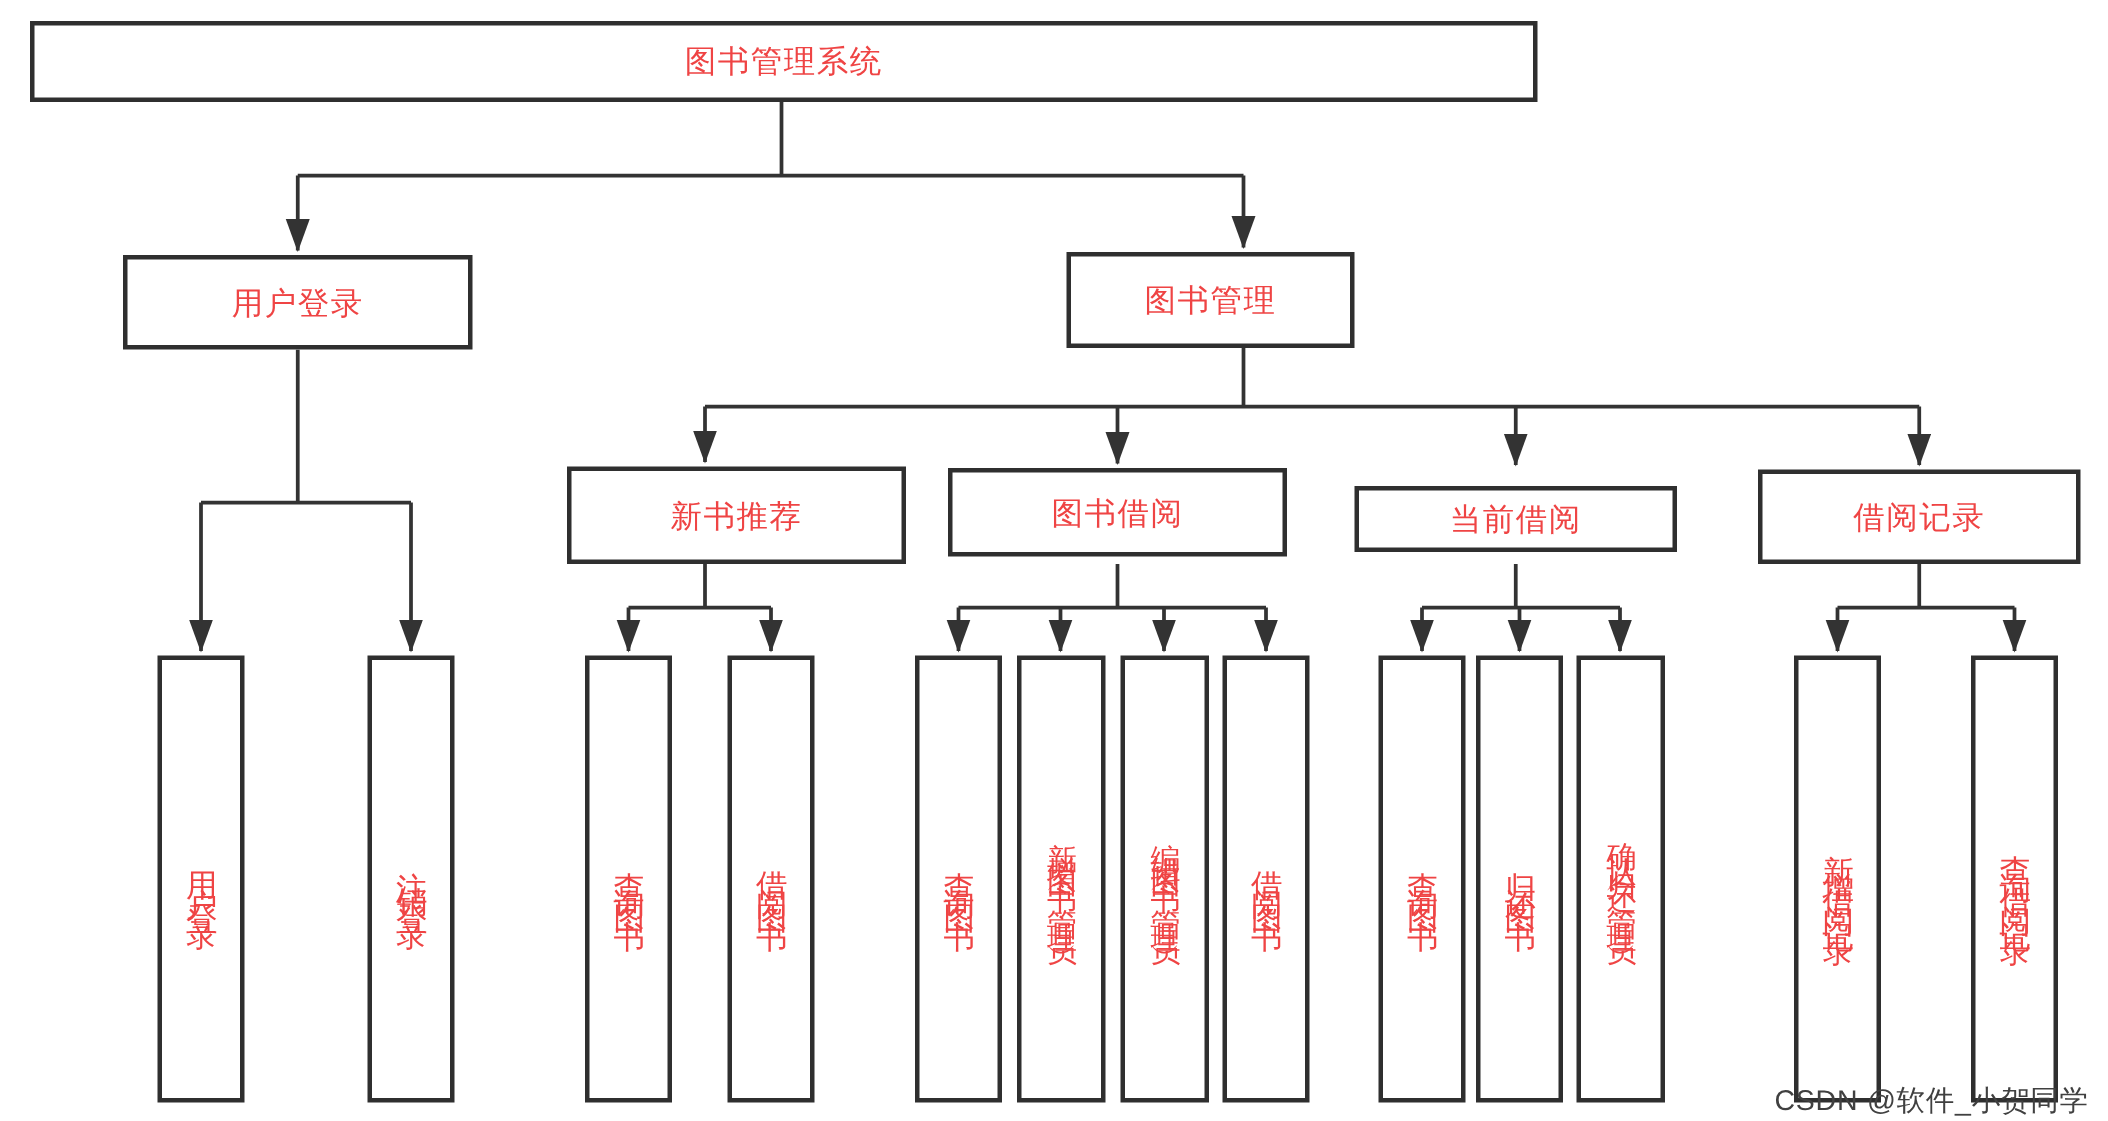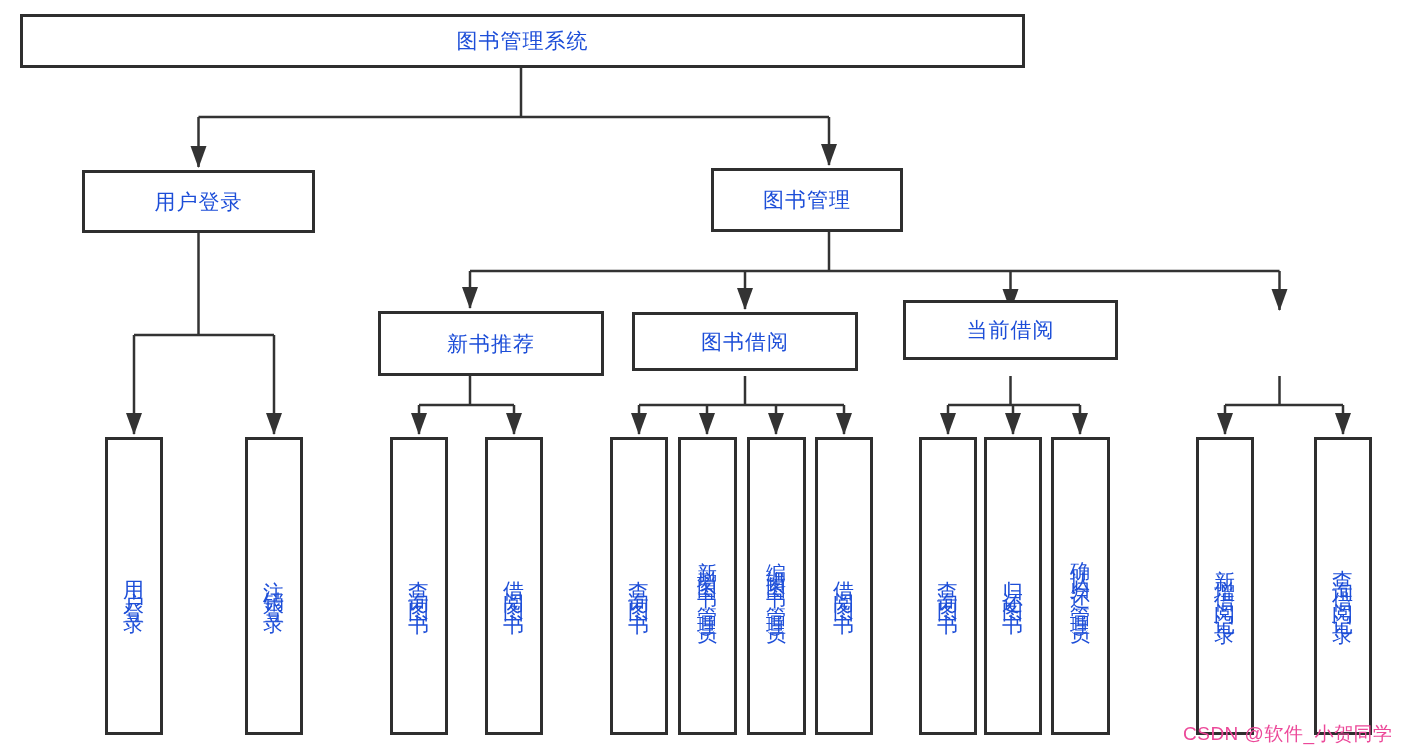--- a/index.html
+++ b/index.html
@@ -12,37 +12,37 @@
   }
   .wires{position:absolute;left:0;top:0;}
   .box{
     position:absolute;
     box-sizing:border-box;
     border:3px solid #2f2f2f;
     background:#ffffff;
     display:flex;
     align-items:center;
     justify-content:center;
-    color:#1d4ed8;
+    color:#ef4444;
     font-size:21px;
     letter-spacing:1px;
   }
   .vbox span{
     writing-mode:vertical-rl;
     text-orientation:mixed;
     line-height:1;
     letter-spacing:11px;
     white-space:nowrap;
   }
   .vbox.long span{letter-spacing:9px;font-size:20px;}
   .watermark{
     position:absolute;
     left:1183px;top:721px;
     font-size:19px;
-    color:#ec4899;
+    color:#404040;
     letter-spacing:0.5px;
     white-space:nowrap;
   }
 </style>
 </head>
 <body>
 
 <div class="canvas">
 
   <svg class="wires" width="1405" height="747" viewBox="0 0 1405 747">
@@ -105,22 +105,25 @@
   <div class="box" style="left:711px;top:168px;width:192px;height:64px">
     <span>图书管理</span>
   </div>
 
   <div class="box" style="left:378px;top:311px;width:226px;height:65px">
     <span>新书推荐</span>
   </div>
   <div class="box" style="left:632px;top:312px;width:226px;height:59px">
     <span>图书借阅</span>
   </div>
-  <div class="box" style="left:903px;top:300px;width:215px;height:60px">
+  <div class="box" style="left:903px;top:324px;width:215px;height:44px">
     <span>当前借阅</span>
+  </div>
+  <div class="box" style="left:1172px;top:313px;width:215px;height:63px">
+    <span>借阅记录</span>
   </div>
 
   <div class="box vbox" style="left:105px;top:437px;width:58px;height:298px">
     <span>用户登录</span>
   </div>
   <div class="box vbox" style="left:245px;top:437px;width:58px;height:298px">
     <span>注销登录</span>
   </div>
   <div class="box vbox" style="left:390px;top:437px;width:58px;height:298px">
     <span>查询图书</span>

